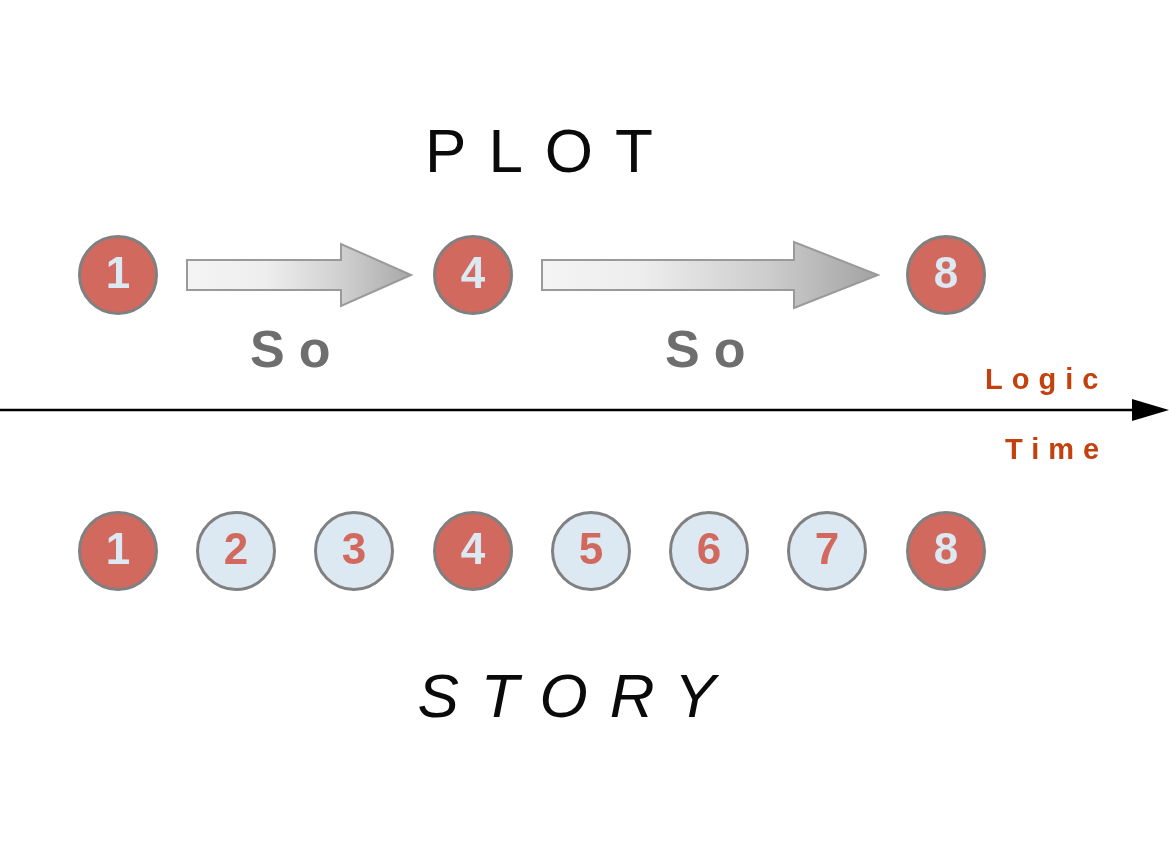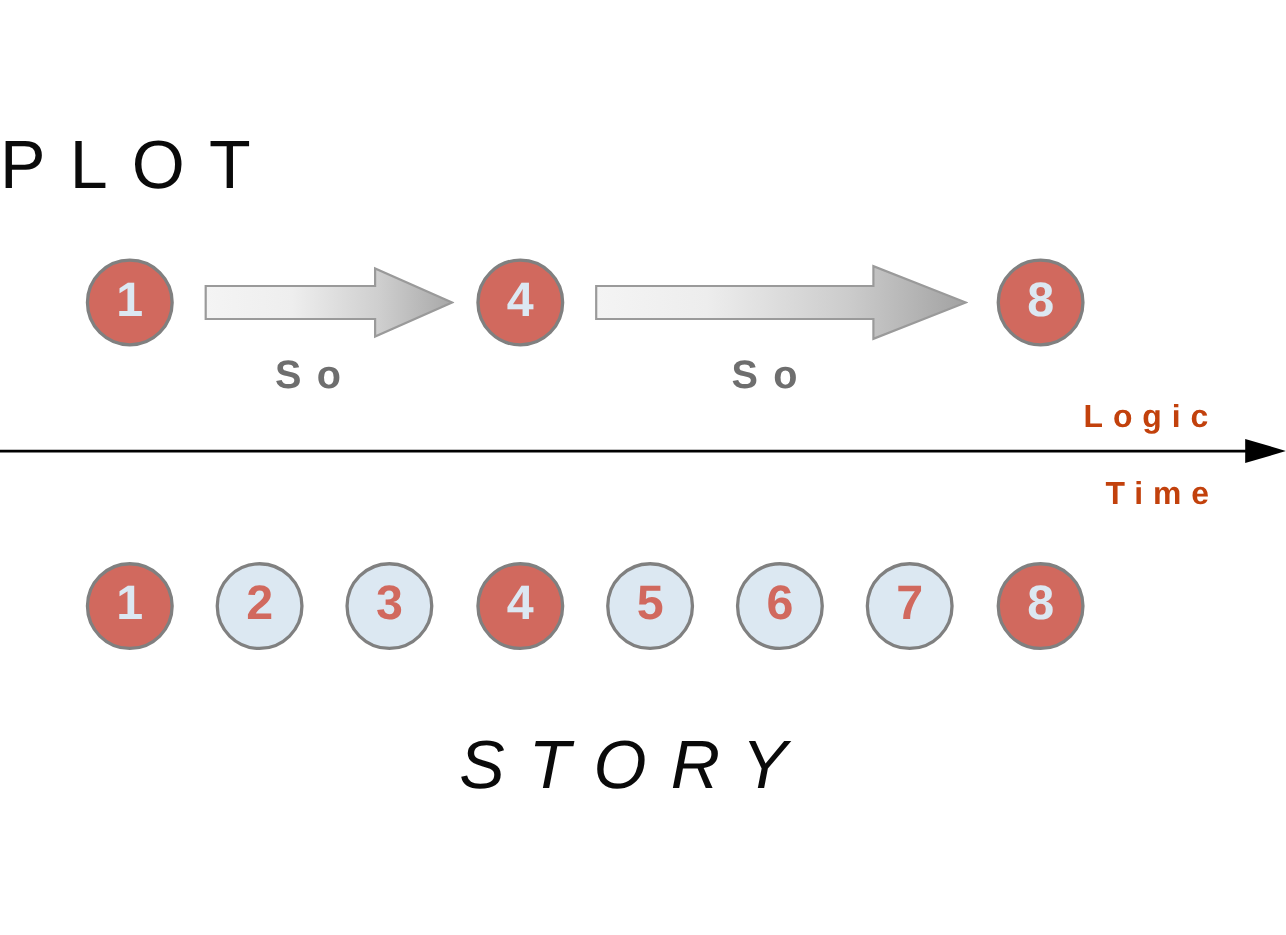--- a/index.html
+++ b/index.html
@@ -26,21 +26,21 @@
     font-weight: 400;
     color: #0a0a0a;
     letter-spacing: 22px;
     white-space: nowrap;
     line-height: 1;
   }
   #plot-title {
     left: 0;
     top: 120px;
     width: 1100px;
-    text-align: left;
+    text-align: center;
   }
   #story-title {
     left: 0;
     top: 665px;
     width: 1155px;
     text-align: center;
     font-style: italic;
   }
 
   
@@ -71,21 +71,21 @@
 
   
   .block-arrow {
     position: absolute;
   }
 
   
   .so-label {
     position: absolute;
     font-family: "Liberation Sans", sans-serif;
-    font-size: 36px;
+    font-size: 52px;
     font-weight: 700;
     color: #6e6e6e;
     letter-spacing: 14px;
     white-space: nowrap;
     line-height: 1;
   }
 
   
   #axis {
     position: absolute;

